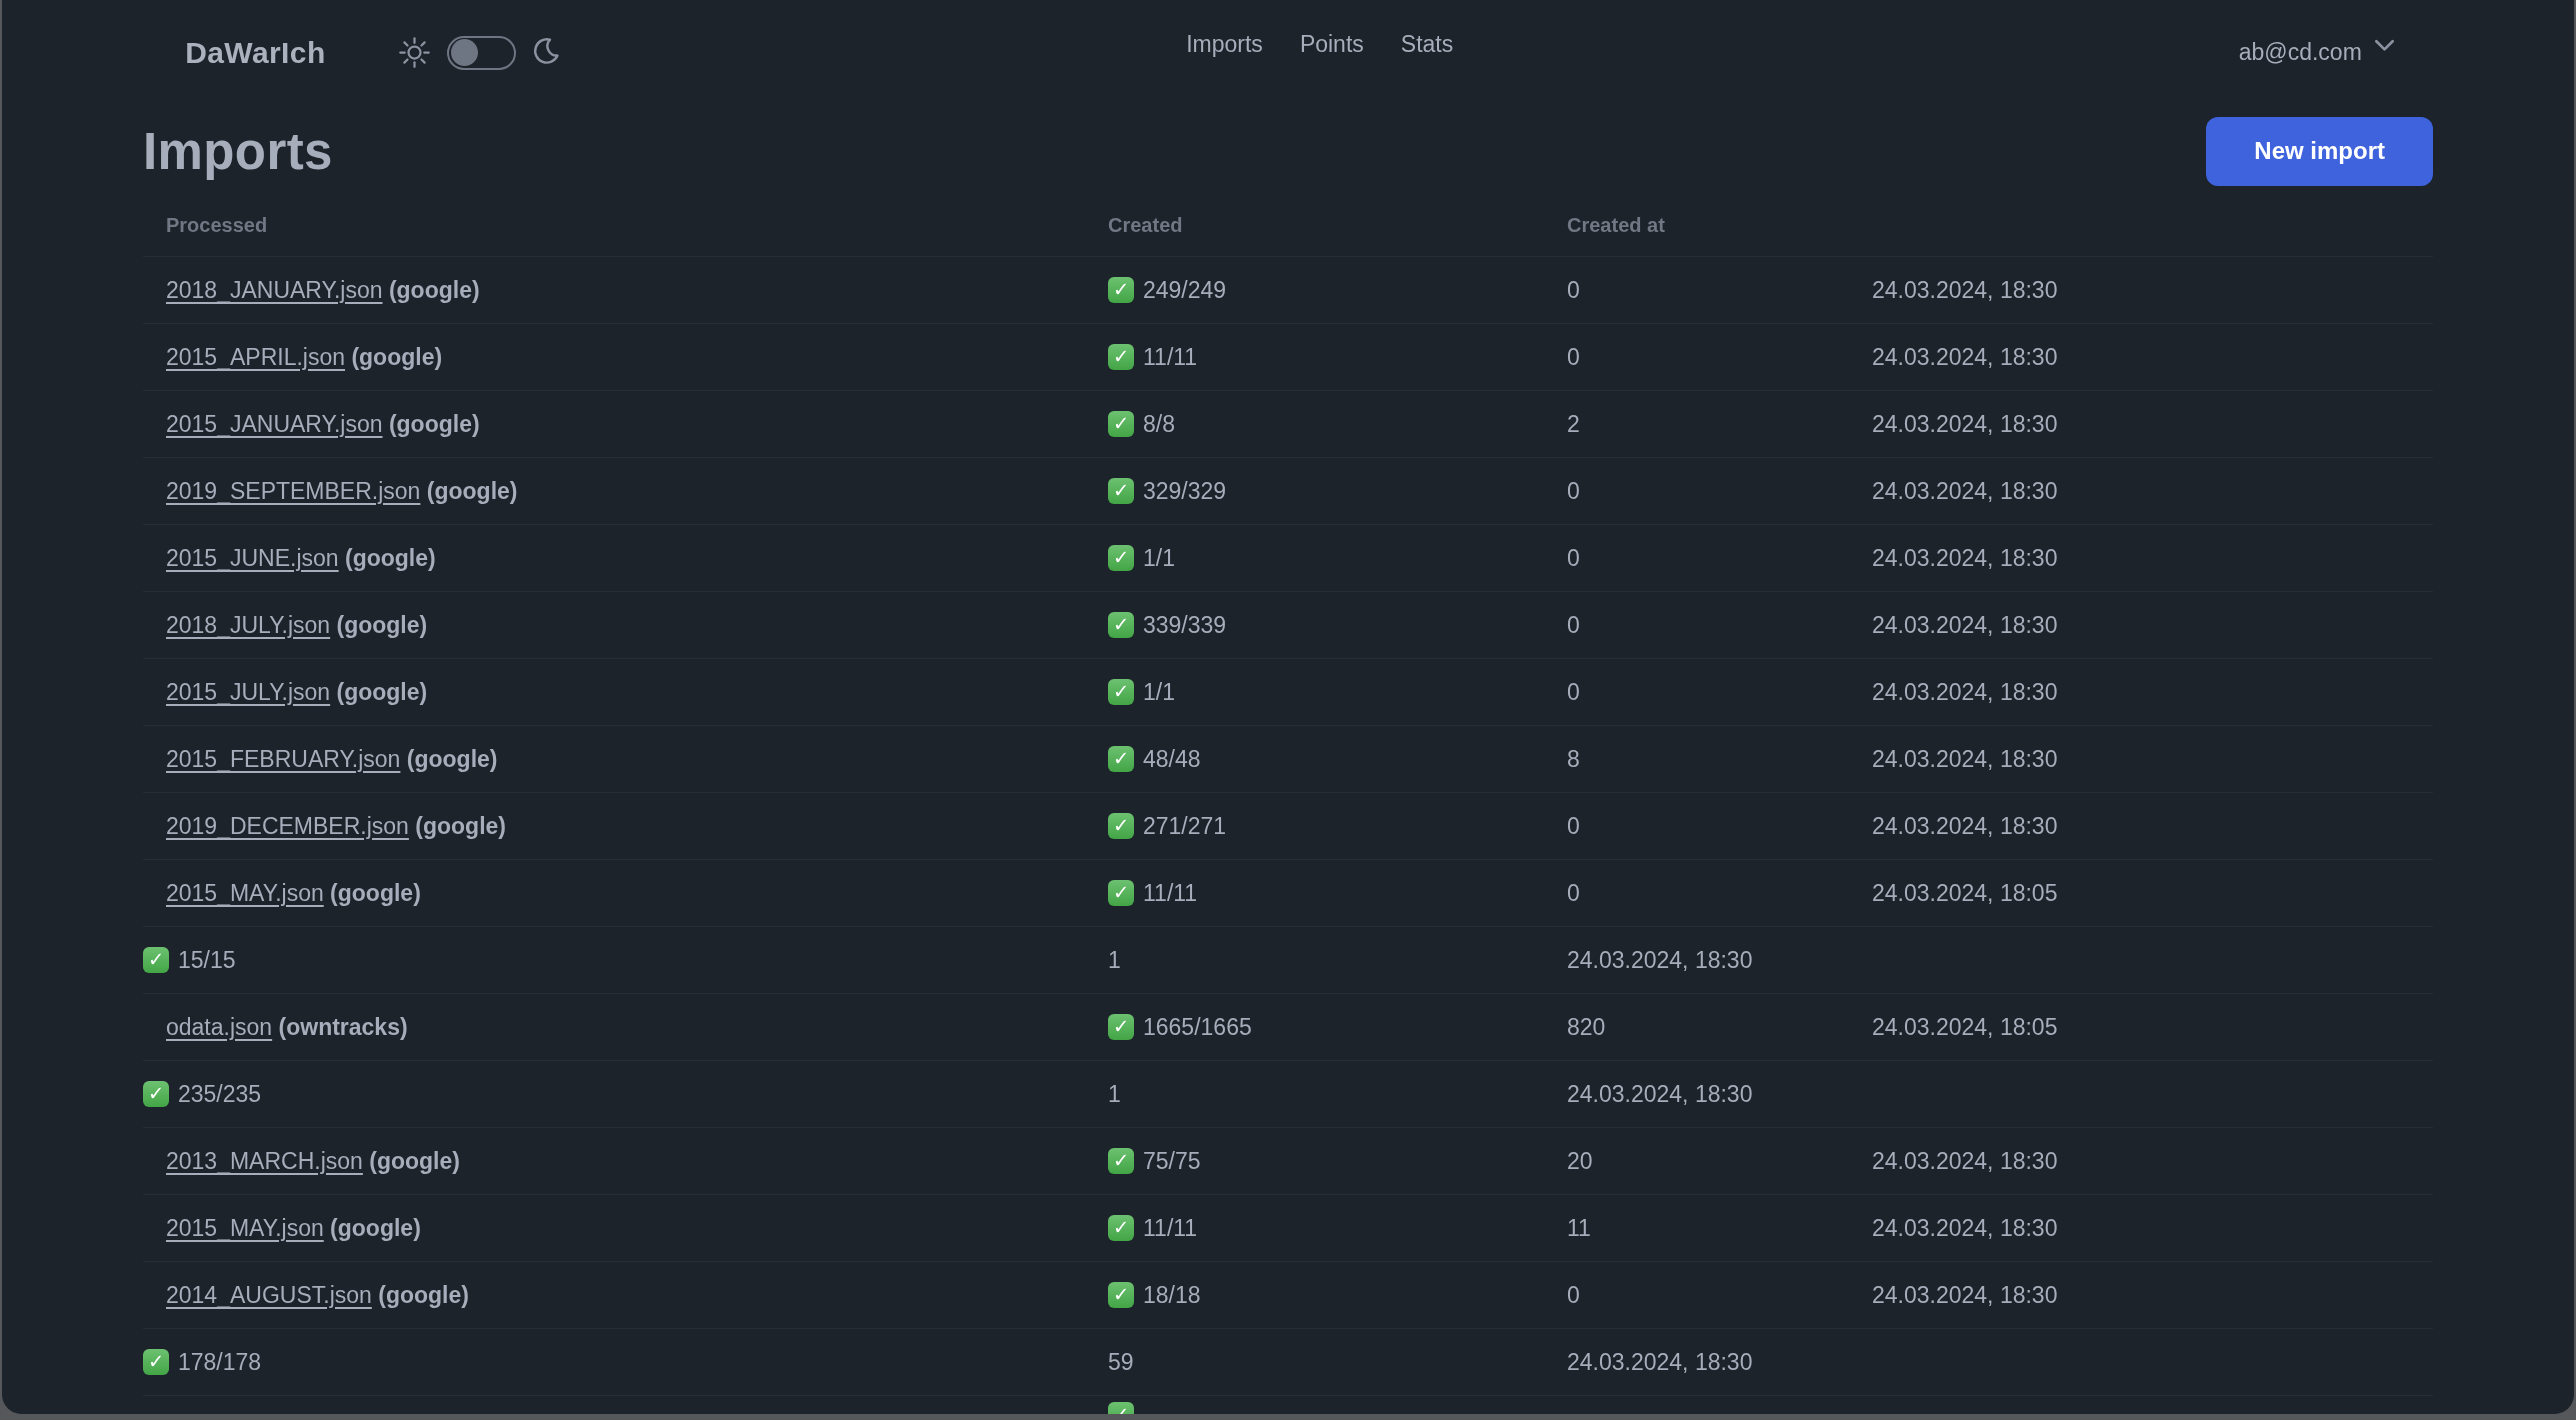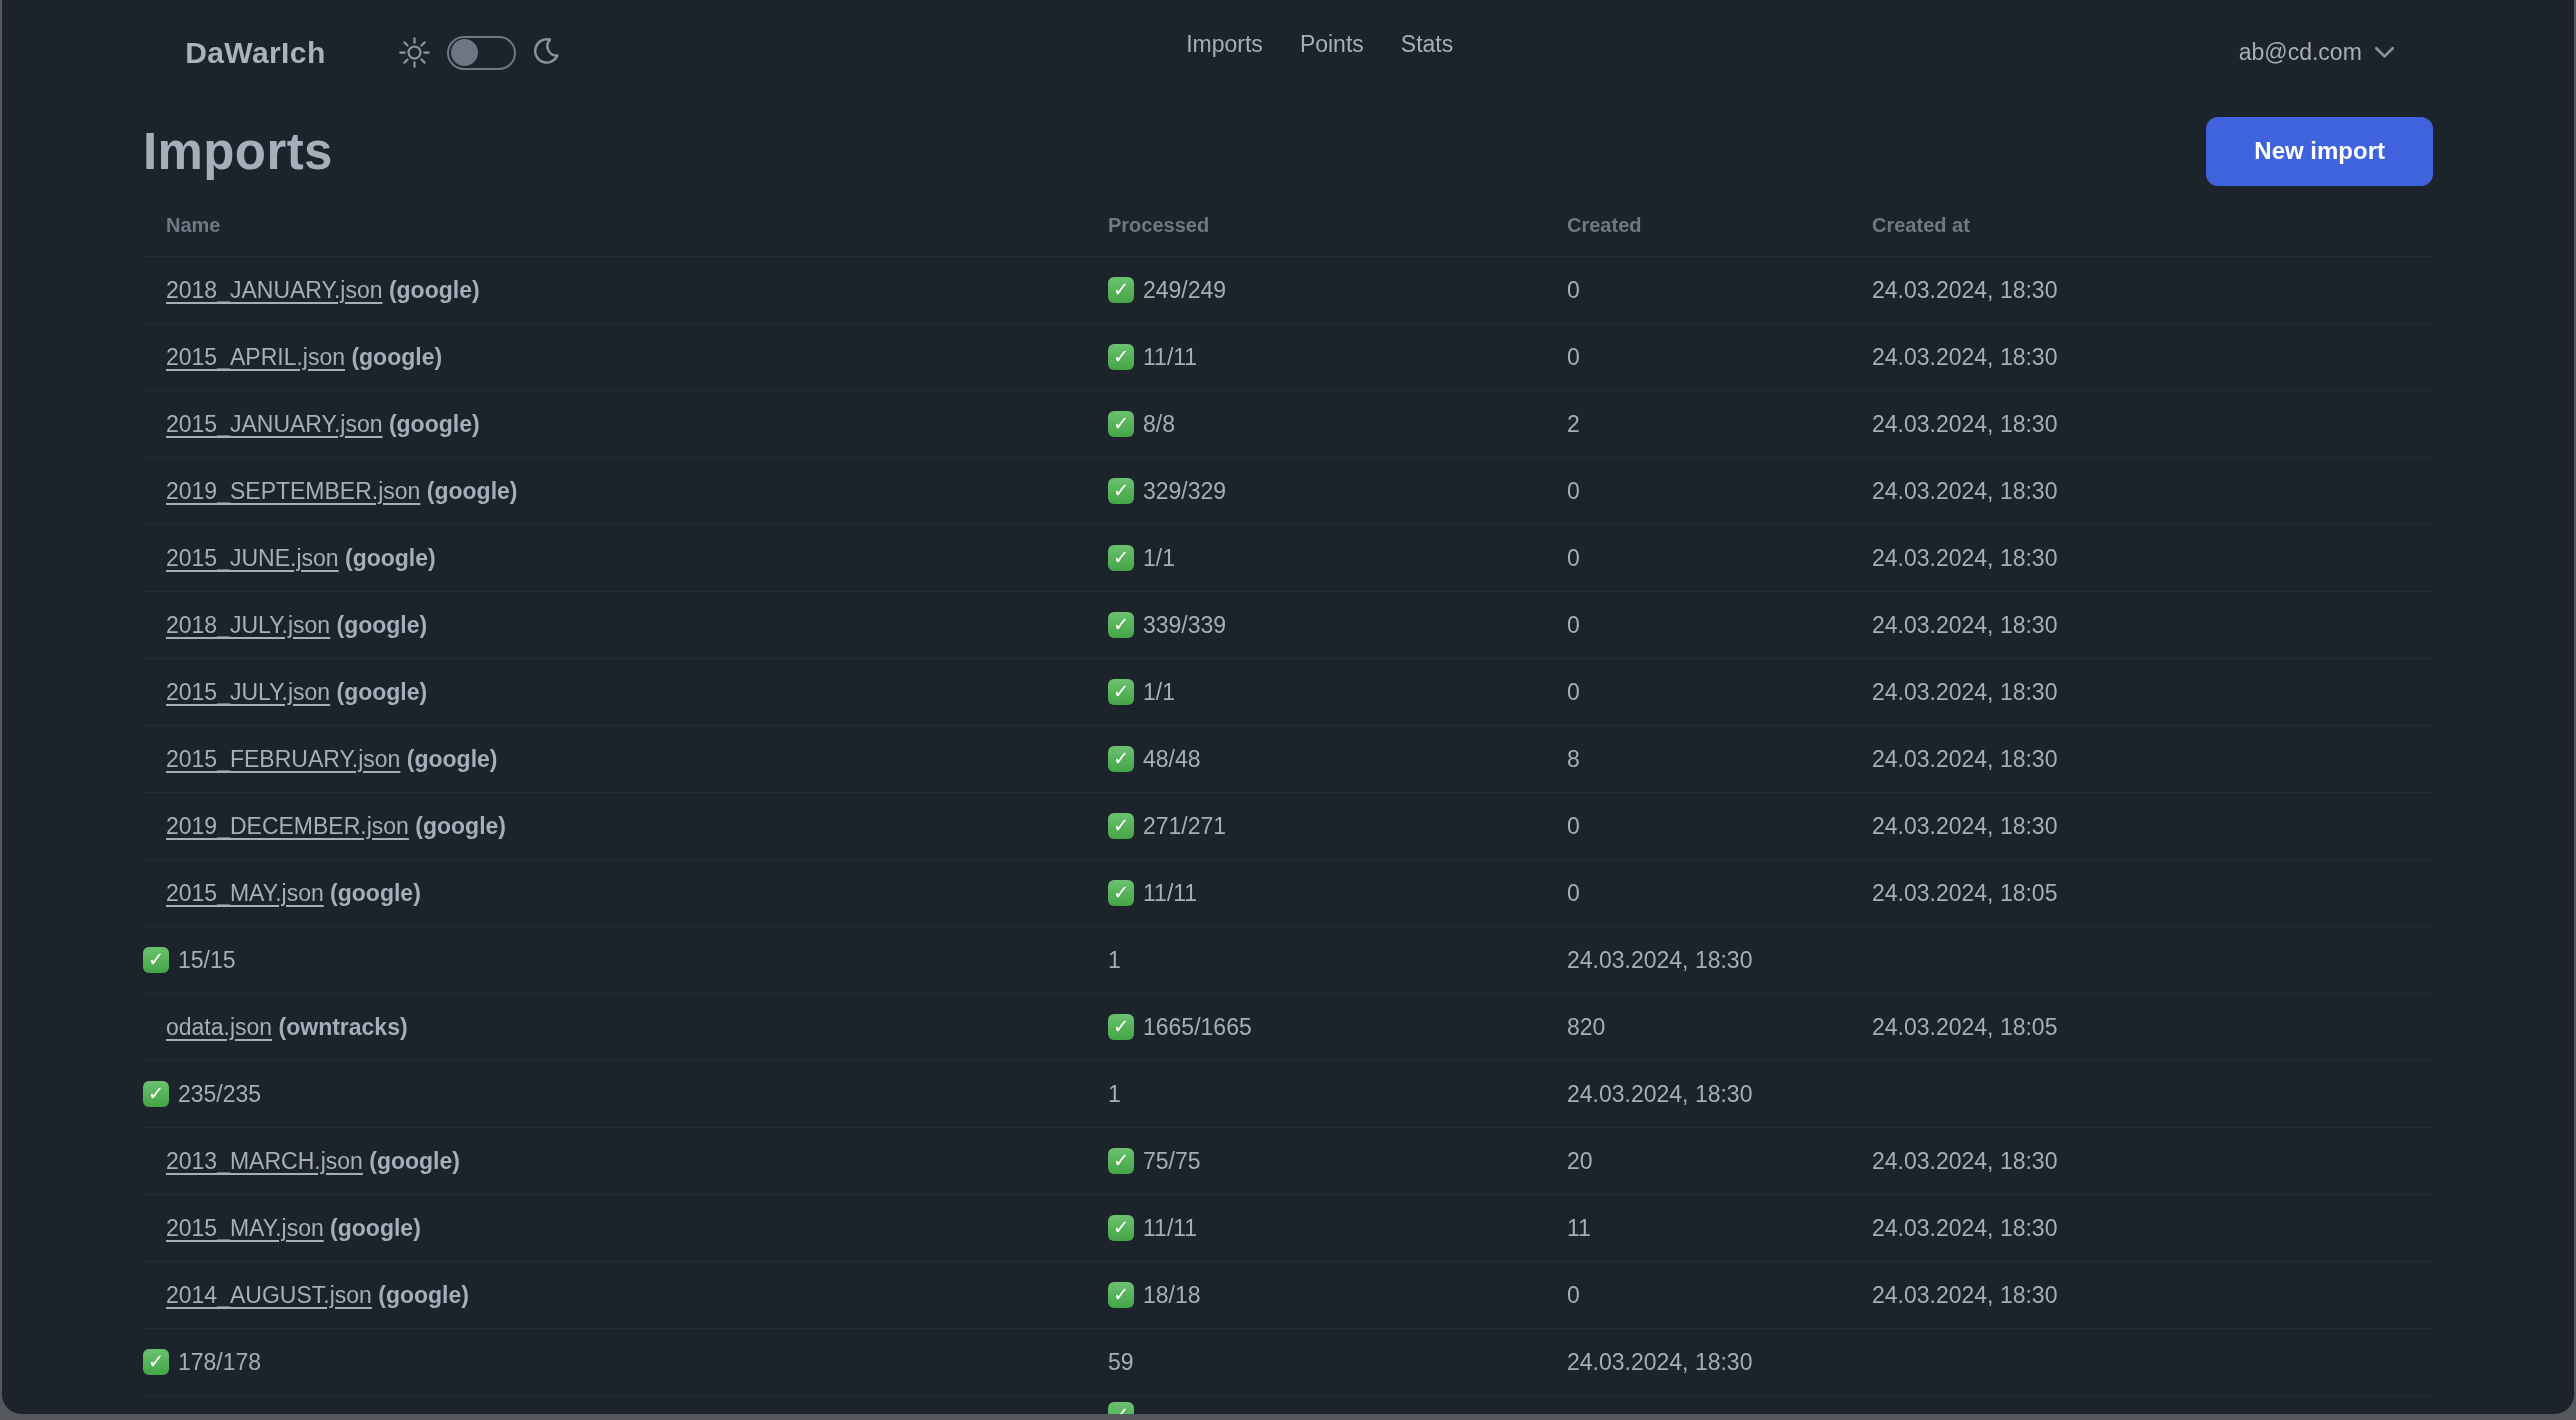--- a/index.html
+++ b/index.html
@@ -29,21 +29,21 @@
   .pill {
     width:69px; height:34px; border:2.2px solid #6e7683; border-radius:745px;
     position:relative; cursor:pointer; background:transparent;
   }
   .knob {
     position:absolute; top:1.5px; left:1.5px; width:27px; height:27px;
     border-radius:50%; background:#6e7683;
   }
   .nav { position:absolute; left:1184px; top:0; height:89px; display:flex; align-items:center; gap:37px; }
   .nav a { color:#a6adbb; text-decoration:none; font-size:23px; cursor:pointer; }
-  .account { margin-left:auto; display:flex; align-items:center; gap:12px; cursor:pointer; }
+  .account { margin-left:auto; display:flex; gap:12px; cursor:pointer; }
   .account span { font-size:23px; color:#a6adbb; }
 
   
   .container { width:2290px; margin:0 auto; }
   .page-head {
     margin-top:18px; height:88px;
     display:flex; align-items:center; justify-content:space-between;
   }
   .page-title { font-size:51px; font-weight:700; color:#a6adbb; letter-spacing:0.4px; }
   .btn-primary {
@@ -136,21 +136,20 @@
     </div>
   </div>
 
   <div class="container">
     <div class="page-head">
       <h1 class="page-title">Imports</h1>
       <button class="btn-primary">New import</button>
     </div>
 
     <div class="grid-row table-head">
-      <div class="th">Name</div>
       <div class="th">Processed</div>
       <div class="th">Created</div>
       <div class="th">Created at</div>
     </div>
 
     <div id="rows">
         <div class="grid-row row">
           <div class="td td-name"><a class="file-link">2018_JANUARY.json</a><span class="src"> (google)</span></div>
           <div class="td processed">
             <span class="check">✓</span>

